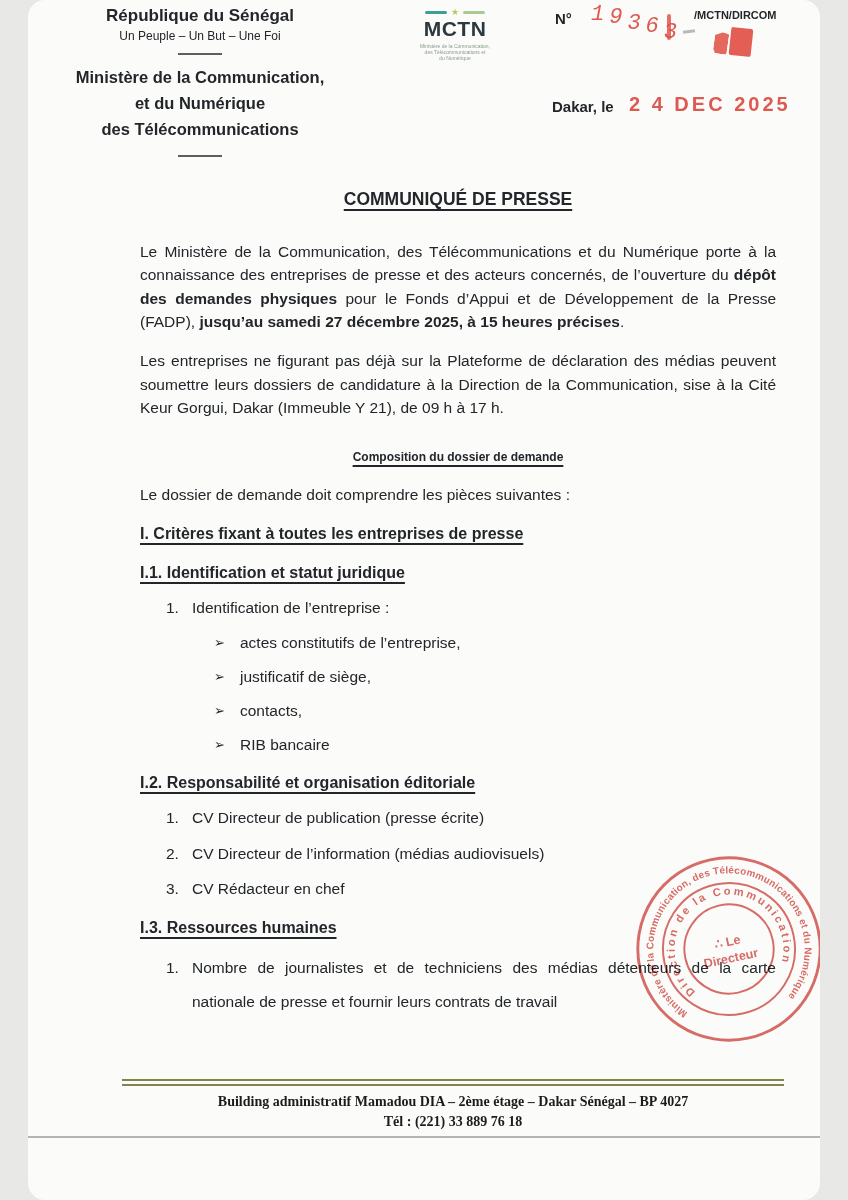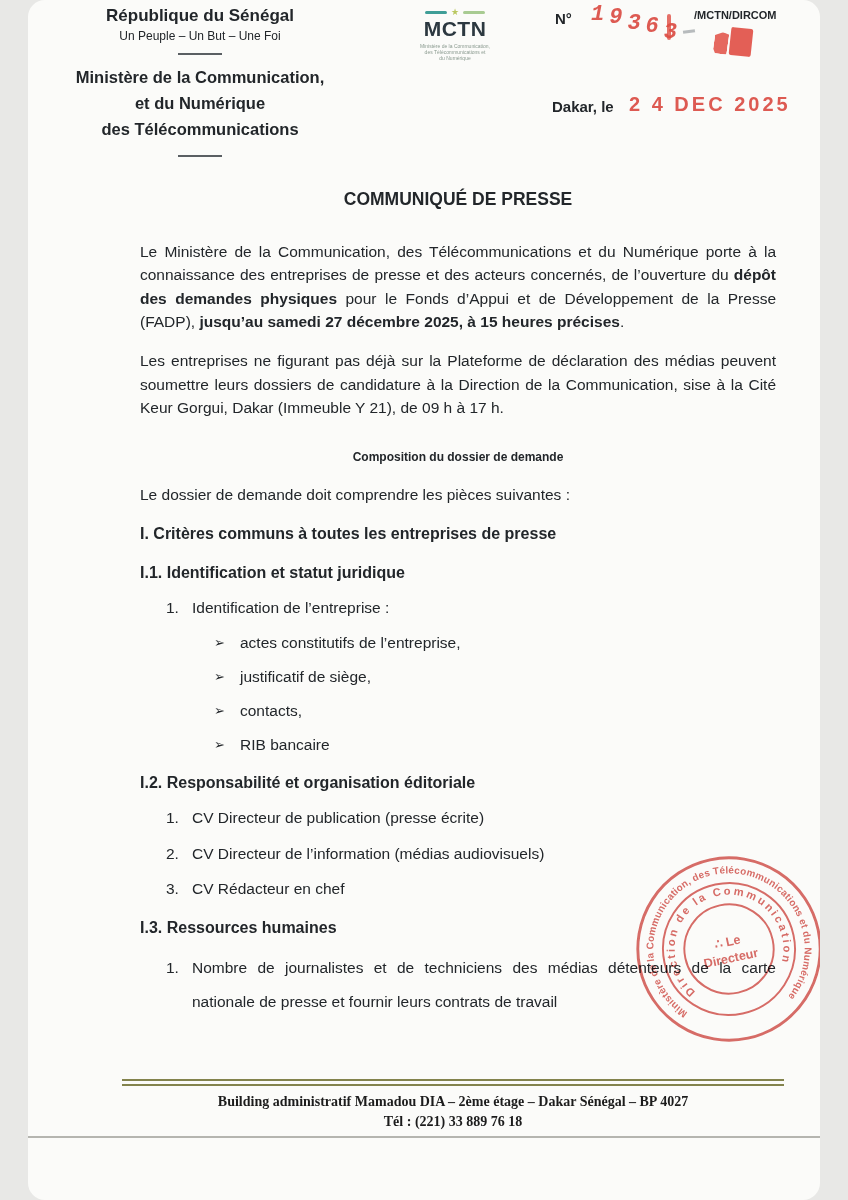--- a/index.html
+++ b/index.html
@@ -36,40 +36,40 @@
   .dash-teal{background:var(--logo-teal);}
   .dash-green{background:var(--logo-green);}
   .logo-star{font-size:9px;line-height:8px;color:var(--logo-star);}
   .logo-acronym{font-size:21px;font-weight:bold;letter-spacing:.5px;color:#2c3840;margin-top:1px;}
   .logo-caption{font-size:5px;line-height:6px;color:#8a9a8f;margin-top:2px;}
 
   
   .ref-label{position:absolute;left:527px;top:10px;font-size:15px;font-weight:bold;}
   .ref-digits{position:absolute;left:563px;top:2px;color:var(--date-red);
     font-family:"Liberation Mono","DejaVu Sans Mono",monospace;
-    font-size:22px;font-weight:bold;font-style:italic;}
+    font-size:22px;font-weight:normal;font-style:italic;}
   .ref-digits span{display:inline-block;margin-right:5px;}
   .d0{transform:translateY(0);} .d1{transform:translateY(3px);} .d2{transform:translateY(9px);}
   .d3{transform:translateY(12px);} .d4{transform:translateY(18px);}
   .ref-suffix{position:absolute;left:666px;top:9px;font-size:11px;font-weight:bold;}
   .paraph{position:absolute;left:796px;top:2px;}
   .ink-blob{position:absolute;left:686px;top:26px;width:48px;height:34px;}
   .blob-a{position:absolute;left:0;top:6px;width:14px;height:22px;background:var(--blob-red);
     opacity:.85;transform:rotate(8deg);border-radius:2px;clip-path:polygon(0 18%,55% 0,100% 8%,100% 100%,18% 100%,0 80%);}
   .blob-b{position:absolute;left:16px;top:2px;width:22px;height:28px;background:var(--blob-red);
     opacity:.9;transform:rotate(6deg);border-radius:2px;}
   .ink-sliver{position:absolute;left:639px;top:14px;width:4px;height:26px;background:var(--blob-red);opacity:.8;border-radius:2px;}
   .gray-tick{position:absolute;left:655px;top:30px;width:12px;height:3px;background:#9aa0a4;transform:rotate(-8deg);opacity:.7;}
   .date-label{position:absolute;left:524px;top:98px;font-size:15px;font-weight:bold;}
   .date-stamp{position:absolute;left:601px;top:93px;font-size:20px;font-weight:bold;
     letter-spacing:3px;color:var(--date-red);}
 
   
   .main{position:absolute;left:112px;top:188px;width:636px;font-size:15.5px;line-height:23.5px;}
-  .u{text-decoration-thickness:1.5px;text-underline-offset:4px;}
+  .u{text-decoration:underline;text-decoration-thickness:1.5px;text-underline-offset:4px;}
   .doc-title{text-align:center;font-size:17.5px;font-weight:bold;}
   .doc-subtitle{text-align:center;font-size:16.5px;font-weight:bold;line-height:34px;margin-top:12px;}
   .para{text-align:justify;margin-top:15px;}
   .p-first{margin-top:28px;}
   .section-title{text-align:center;font-size:12px;font-weight:bold;margin-top:26px;}
   .intro{margin-top:14px;}
   .sec-h{font-size:16px;font-weight:bold;margin-top:15px;}
   .num-item{display:flex;margin-top:12px;padding-left:26px;}
   .num-item .num{width:26px;flex:none;}
   .sub-list{margin-top:2px;}
@@ -150,21 +150,21 @@
 
     <p class="para p-first"><span>Le Ministère de la Communication, des Télécommunications et du Numérique porte à la connaissance des entreprises de presse et des acteurs concernés, de l’ouverture du </span><b>dépôt des demandes physiques</b><span> pour le Fonds d’Appui et de Développement de la Presse (FADP), </span><b>jusqu’au samedi 27 décembre 2025, à 15 heures précises</b><span>.</span></p>
 
     <p class="para">Les entreprises ne figurant pas déjà sur la Plateforme de déclaration des médias peuvent soumettre leurs dossiers de candidature à la Direction de la Communication, sise à la Cité Keur Gorgui, Dakar (Immeuble Y 21), de 09 h à 17 h.</p>
 
 
     <div class="section-title"><span class="u">Composition du dossier de demande</span></div>
 
     <p class="intro">Le dossier de demande doit comprendre les pièces suivantes :</p>
 
-    <div class="sec-h"><span class="u">I. Critères communs à toutes les entreprises de presse</span></div>
+    <div class="sec-h"><span class="u">I. Critères fixant à toutes les entreprises de presse</span></div>
     <div class="sec-h"><span class="u">I.1. Identification et statut juridique</span></div>
 
     <div class="num-item">
       <span class="num">1.</span>
       <span>Identification de l’entreprise :</span>
     </div>
     <div class="sub-list">
       <div class="sub-item">
         <span class="arrow">➢</span>
         <span>actes constitutifs de l’entreprise,</span>

